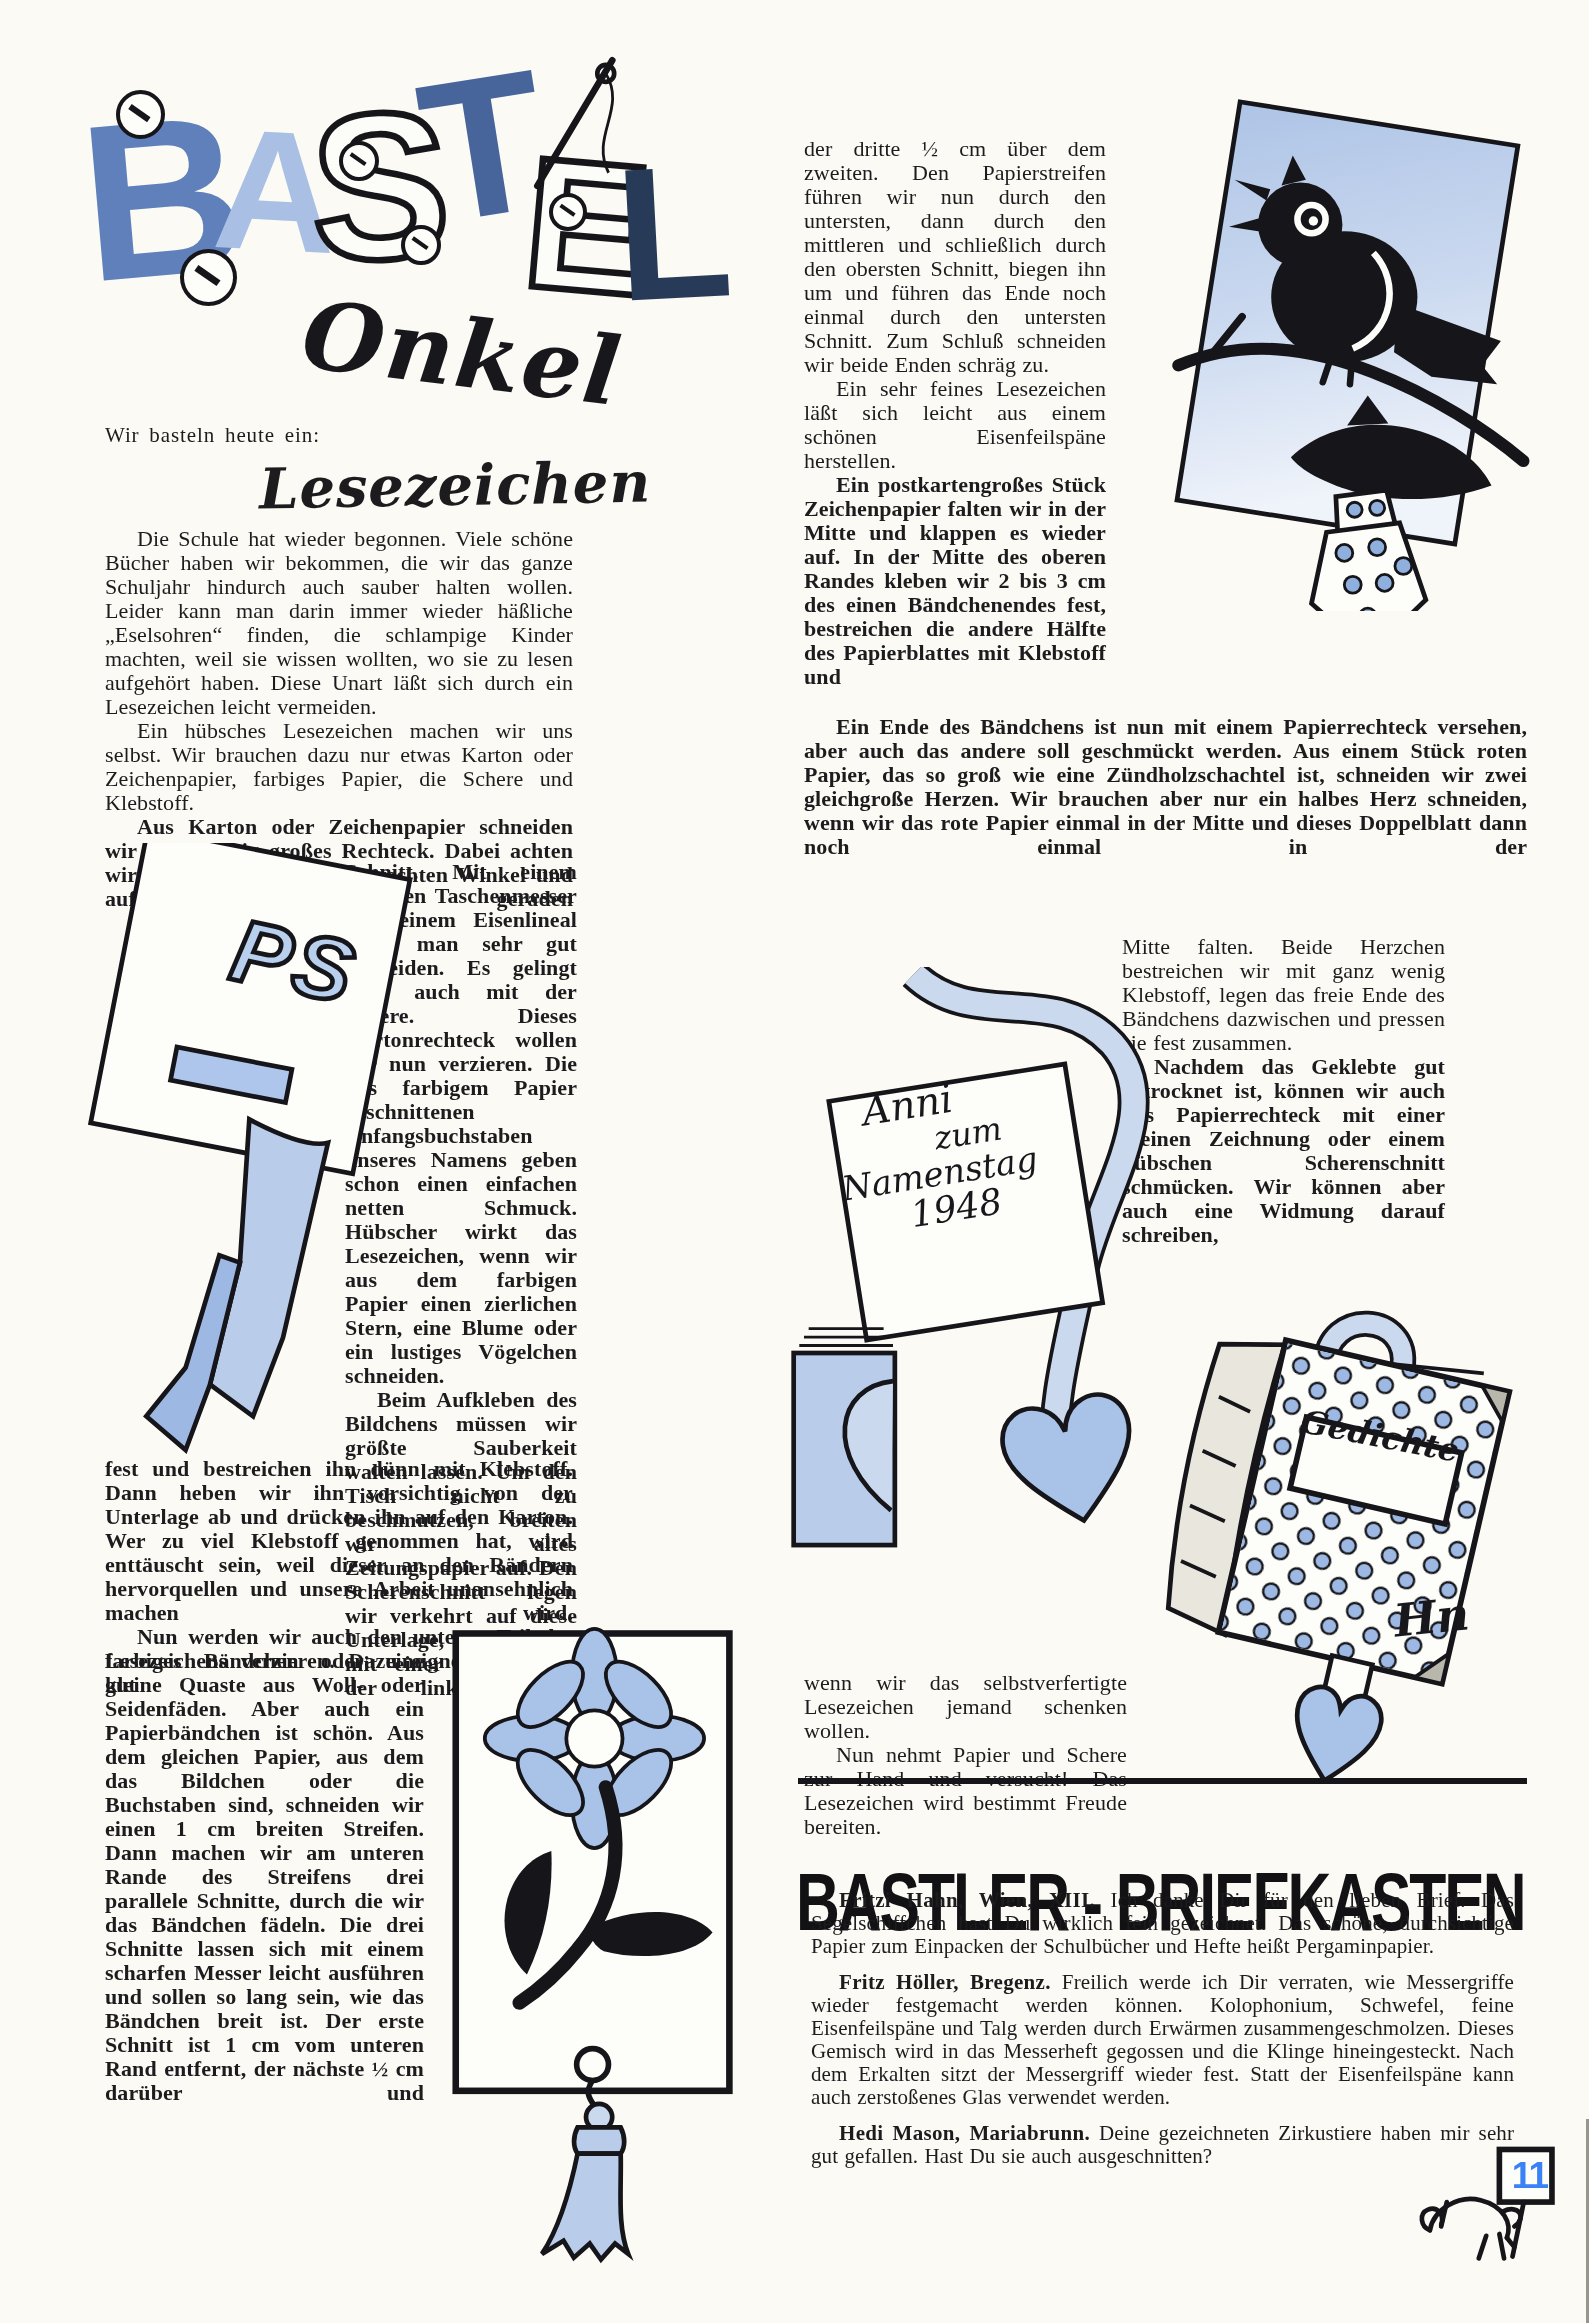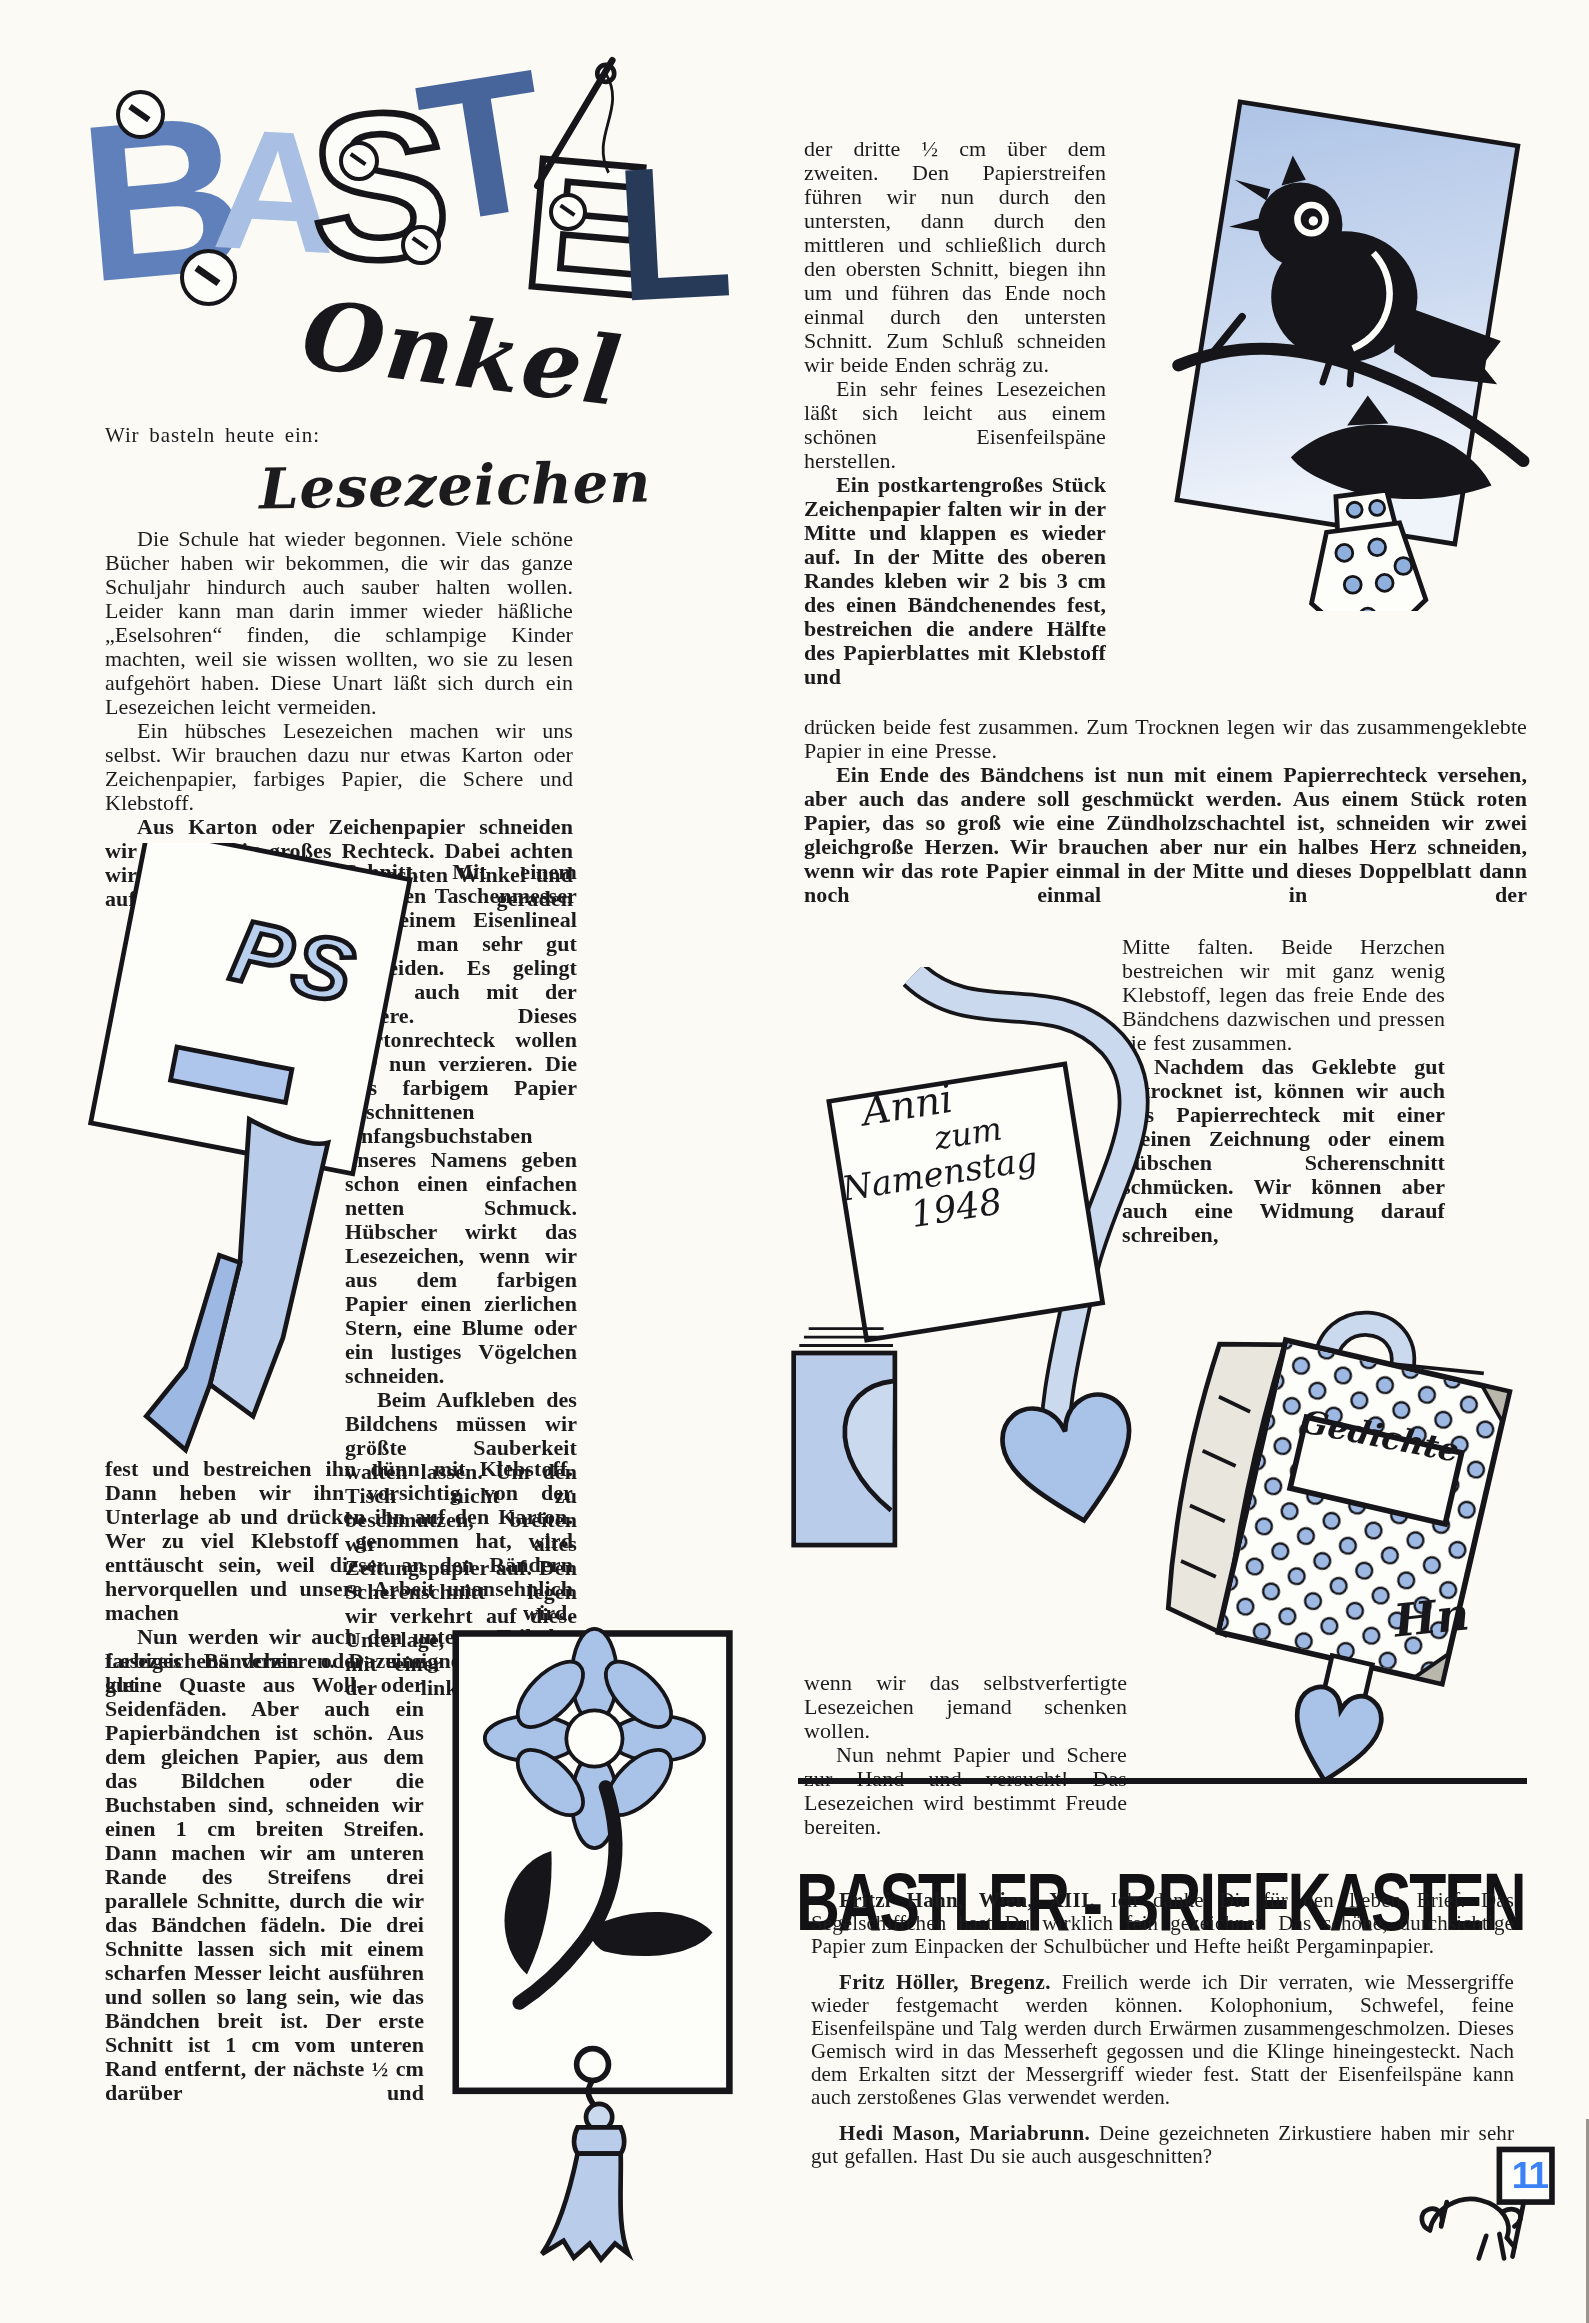--- a/index.html
+++ b/index.html
@@ -110,21 +110,20 @@
     <p class="jl">farbiges Bändchen oder eine kleine Quaste aus Woll- oder Seidenfäden. Aber auch ein Papierbändchen ist schön. Aus dem gleichen Papier, aus dem das Bildchen oder die Buchstaben sind, schneiden wir einen 1 cm breiten Streifen. Dann machen wir am unteren Rande des Streifens drei parallele Schnitte, durch die wir das Bändchen fädeln. Die drei Schnitte lassen sich mit einem scharfen Messer leicht ausführen und sollen so lang sein, wie das Bändchen breit ist. Der erste Schnitt ist 1 cm vom unteren Rand entfernt, der nächste ½ cm darüber und</p>
   </section>
 
   <section class="col" style="left:804px;top:137px;width:302px;">
     <p>der dritte ½ cm über dem zweiten. Den Papierstreifen führen wir nun durch den untersten, dann durch den mittleren und schließlich durch den obersten Schnitt, biegen ihn um und führen das Ende noch einmal durch den untersten Schnitt. Zum Schluß schneiden wir beide Enden schräg zu.</p>
     <p class="ind">Ein sehr feines Lesezeichen läßt sich leicht aus einem schönen Eisenfeilspäne herstellen.</p>
     <p class="ind jl">Ein postkartengroßes Stück Zeichenpapier falten wir in der Mitte und klappen es wieder auf. In der Mitte des oberen Randes kleben wir 2 bis 3 cm des einen Bändchenendes fest, bestreichen die andere Hälfte des Papierblattes mit Klebstoff und</p>
   </section>
 
   <section class="col" style="left:804px;top:715px;width:723px;">
-    <p>drücken beide fest zusammen. Zum Trocknen legen wir das zusammengeklebte Papier in eine Presse.</p>
     <p class="ind jl">Ein Ende des Bändchens ist nun mit einem Papierrechteck versehen, aber auch das andere soll geschmückt werden. Aus einem Stück roten Papier, das so groß wie eine Zündholzschachtel ist, schneiden wir zwei gleichgroße Herzen. Wir brauchen aber nur ein halbes Herz schneiden, wenn wir das rote Papier einmal in der Mitte und dieses Doppelblatt dann noch einmal in der</p>
   </section>
 
   <section class="col" style="left:1122px;top:935px;width:323px;">
     <p>Mitte falten. Beide Herzchen bestreichen wir mit ganz wenig Klebstoff, legen das freie Ende des Bändchens dazwischen und pressen sie fest zusammen.</p>
     <p class="ind jl">Nachdem das Geklebte gut getrocknet ist, können wir auch das Papierrechteck mit einer kleinen Zeichnung oder einem hübschen Scherenschnitt schmücken. Wir können aber auch eine Widmung darauf schreiben,</p>
   </section>
 
   <section class="col" style="left:804px;top:1671px;width:323px;">
     <p>wenn wir das selbstverfertigte Lesezeichen jemand schenken wollen.</p>

